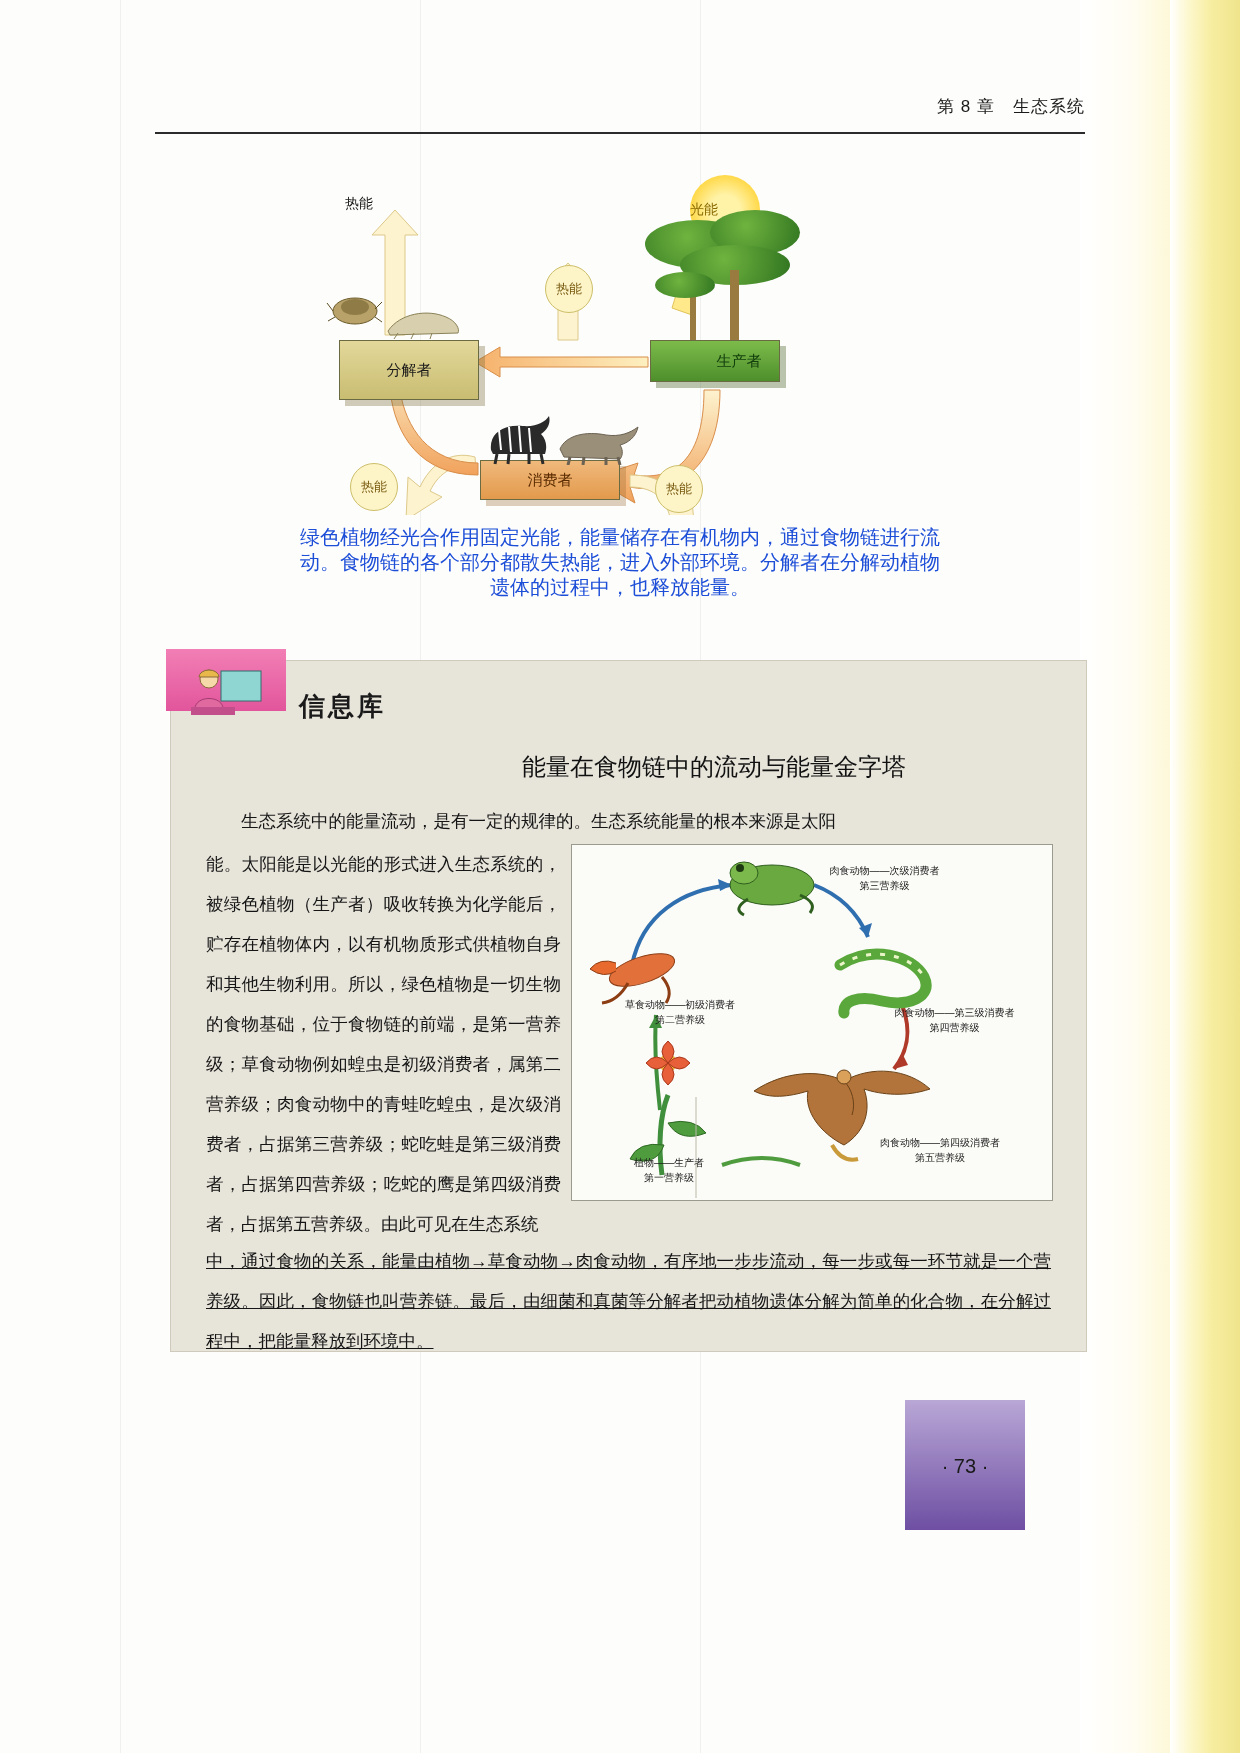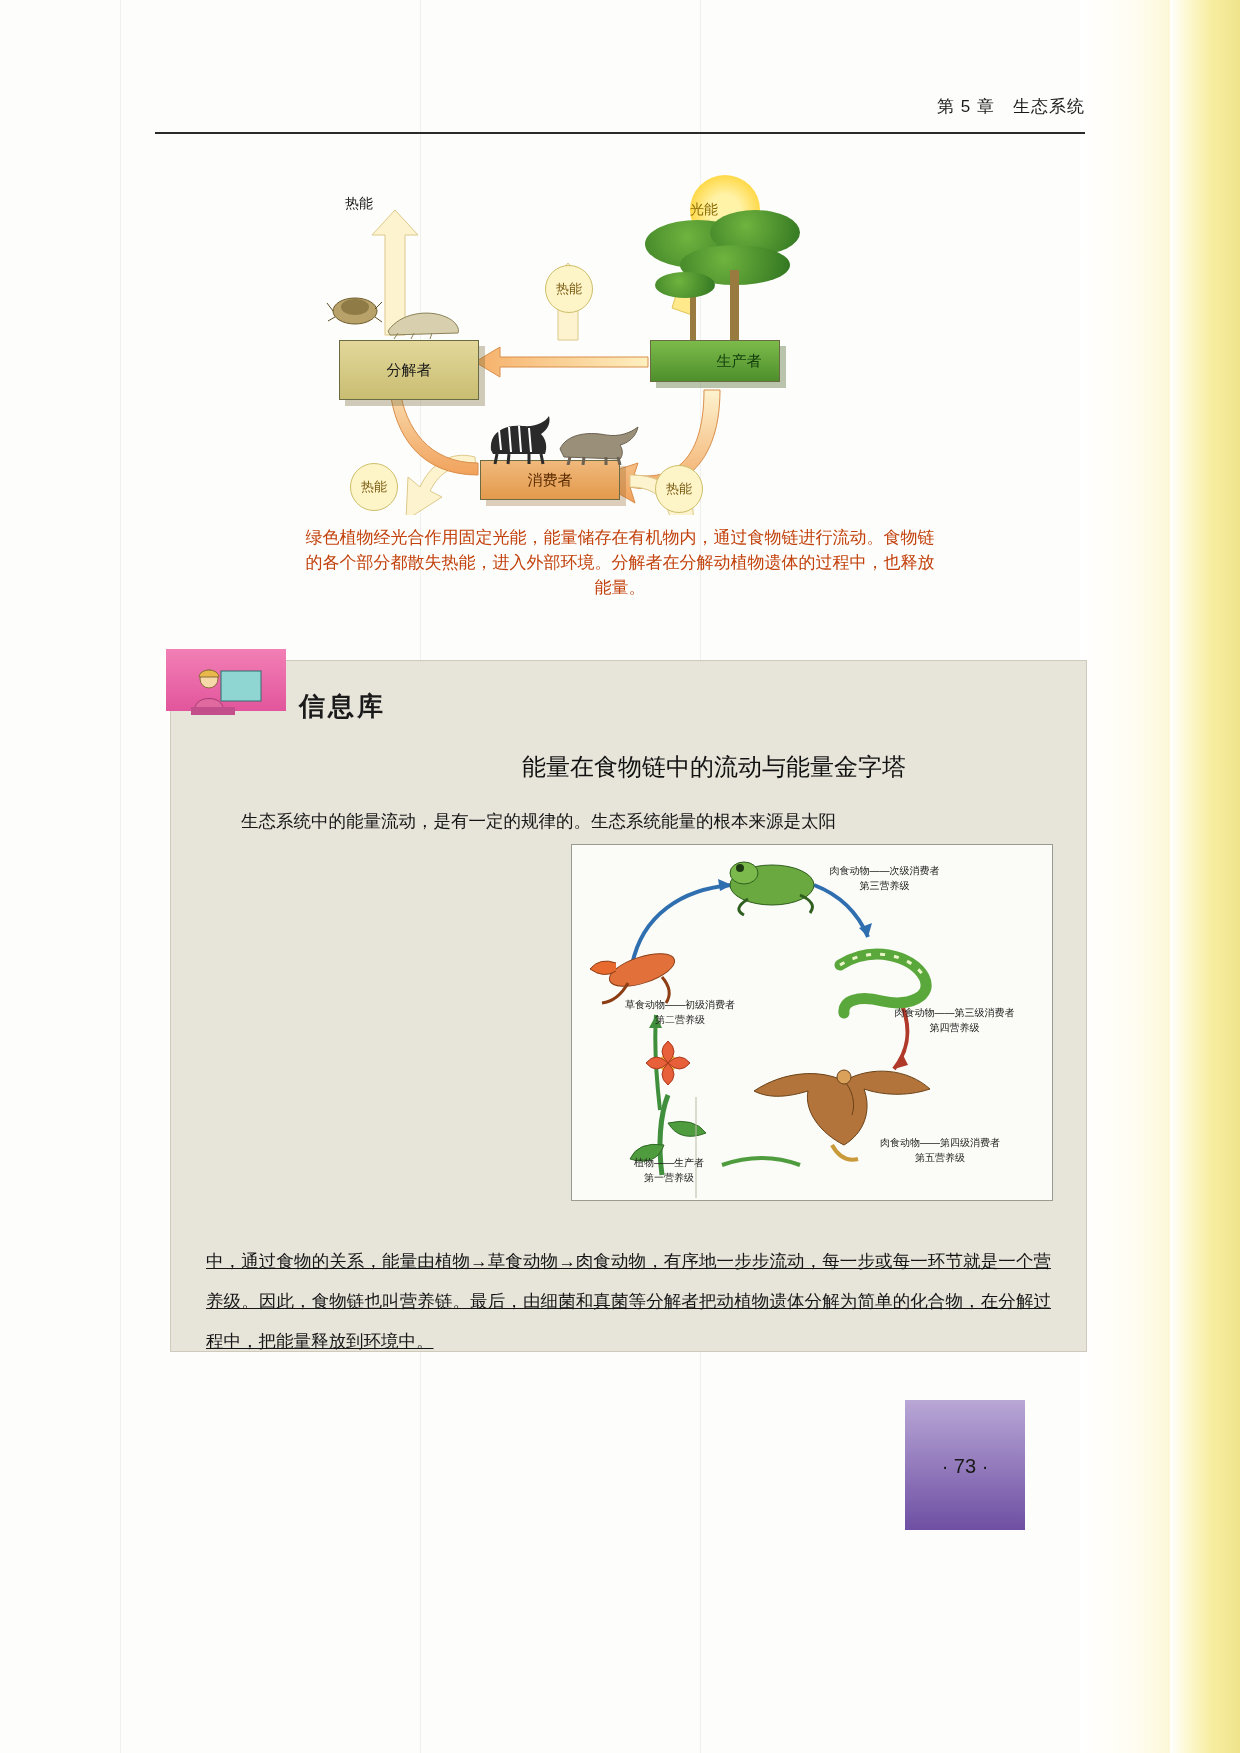--- a/index.html
+++ b/index.html
@@ -51,22 +51,22 @@
        #ffe97a 75% 81%,transparent 81% 87.5%,#ffe97a 87.5% 93.5%,transparent 93.5% 100%);
        opacity:.85;z-index:-1;}
   .label-heat-top{position:absolute;left:45px;top:20px;font-size:14px;color:#1a1a1a;}
 
   .tree{position:absolute;left:335px;top:35px;width:170px;height:140px;}
   .canopy{position:absolute;border-radius:50%;background:radial-gradient(circle at 40% 35%,#6fb33f,#2f7320);}
   .trunk{position:absolute;background:#9a7b3f;}
 
   .animal{position:absolute;}
 
-  .caption{position:absolute;left:300px;top:525px;width:640px;font-size:17px;
-       line-height:25px;color:#c2410c;text-align:center;}
+  .caption{position:absolute;left:300px;top:525px;width:640px;font-size:20px;
+       line-height:25px;color:#1d4ed8;text-align:center;}
 
   
   .infobox{position:absolute;left:170px;top:660px;width:915px;height:690px;
        background:#e7e4da;border:1px solid #cfcabb;}
   .info-tab{position:absolute;left:-5px;top:-12px;width:120px;height:62px;
        background:linear-gradient(180deg,#f27fb5,#e2559c);}
   .info-tab-icon{position:absolute;left:14px;top:6px;width:80px;height:50px;}
   .info-title{position:absolute;left:128px;top:28px;font-size:26px;color:#1a1a1a;
        font-weight:bold;letter-spacing:3px;font-family:"Liberation Serif","DejaVu Serif",serif;}
   .info-heading{position:absolute;left:0;top:90px;width:1086px;text-align:center;
@@ -94,21 +94,21 @@
 <body>
 
 <div class="page"></div>
 <div class="right-band2"></div>
 <div class="right-band"></div>
 <div class="crease" style="left:120px"></div>
 <div class="crease" style="left:420px"></div>
 <div class="crease" style="left:700px"></div>
 
 <div class="header">
-  <div class="header-title">第 5 章　生态系统</div>
+  <div class="header-title">第 8 章　生态系统</div>
   <div class="header-rule"></div>
 </div>
 
 <div class="diagram">
 
   <svg width="640" height="340" style="position:absolute;left:0;top:0">
     <defs>
       <linearGradient id="g1" x1="0" y1="0" x2="1" y2="0">
         <stop offset="0%" stop-color="#f6b06a"></stop>
           <stop offset="100%" stop-color="#fdf0c0"></stop>
@@ -205,20 +205,21 @@
       <path d="M14 10 a10 7 0 0 1 20 0 z" fill="#e8b84b" stroke="#8a6a3a"></path>
       <path d="M10 42 C10 28 38 28 38 42 z" fill="#e06aa0" stroke="#a33a70"></path>
       <rect x="6" y="40" width="44" height="8" fill="#c24e8c"></rect>
     </svg>
   </div>
   <div class="info-title">信息库</div>
 
   <div class="info-heading">能量在食物链中的流动与能量金字塔</div>
 
   <div class="body-text para-left">　　生态系统中的能量流动，是有一定的规律的。生态系统能量的根本来源是太阳</div>
+  <div class="body-text col-left">能。太阳能是以光能的形式进入生态系统的，被绿色植物（生产者）吸收转换为化学能后，贮存在植物体内，以有机物质形式供植物自身和其他生物利用。所以，绿色植物是一切生物的食物基础，位于食物链的前端，是第一营养级；草食动物例如蝗虫是初级消费者，属第二营养级；肉食动物中的青蛙吃蝗虫，是次级消费者，占据第三营养级；蛇吃蛙是第三级消费者，占据第四营养级；吃蛇的鹰是第四级消费者，占据第五营养级。由此可见在生态系统</div>
 
   <div class="figure">
     <svg width="478" height="353" style="position:absolute;left:0;top:0">
 
       <path d="M60 120 C70 70 110 44 160 40" stroke="#2f6fb0" stroke-width="4" fill="none"></path>
       <path d="M160 40 l-14 -6 l2 12 z" fill="#2f6fb0"></path>
       <path d="M242 40 C268 50 286 68 296 92" stroke="#2f6fb0" stroke-width="4" fill="none"></path>
       <path d="M296 92 l4 -14 l-13 5 z" fill="#2f6fb0"></path>
       <path d="M88 265 C84 230 82 200 84 170" stroke="#3f8f3c" stroke-width="4" fill="none"></path>
       <path d="M84 170 l-7 13 l13 0 z" fill="#3f8f3c"></path>

